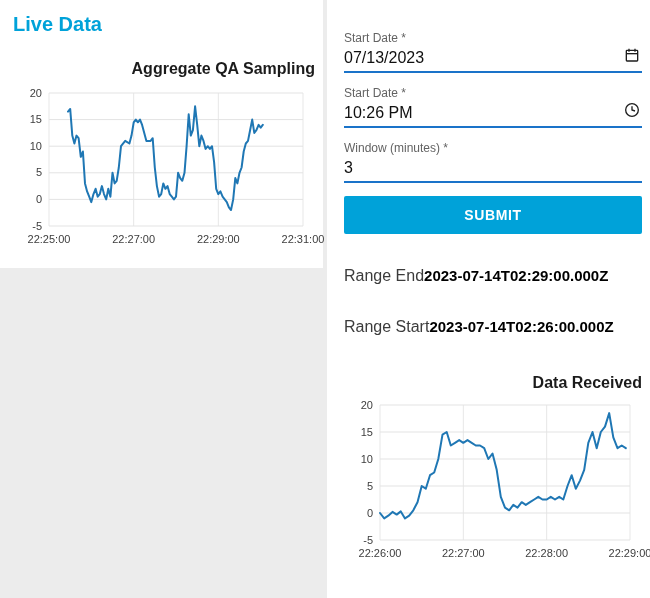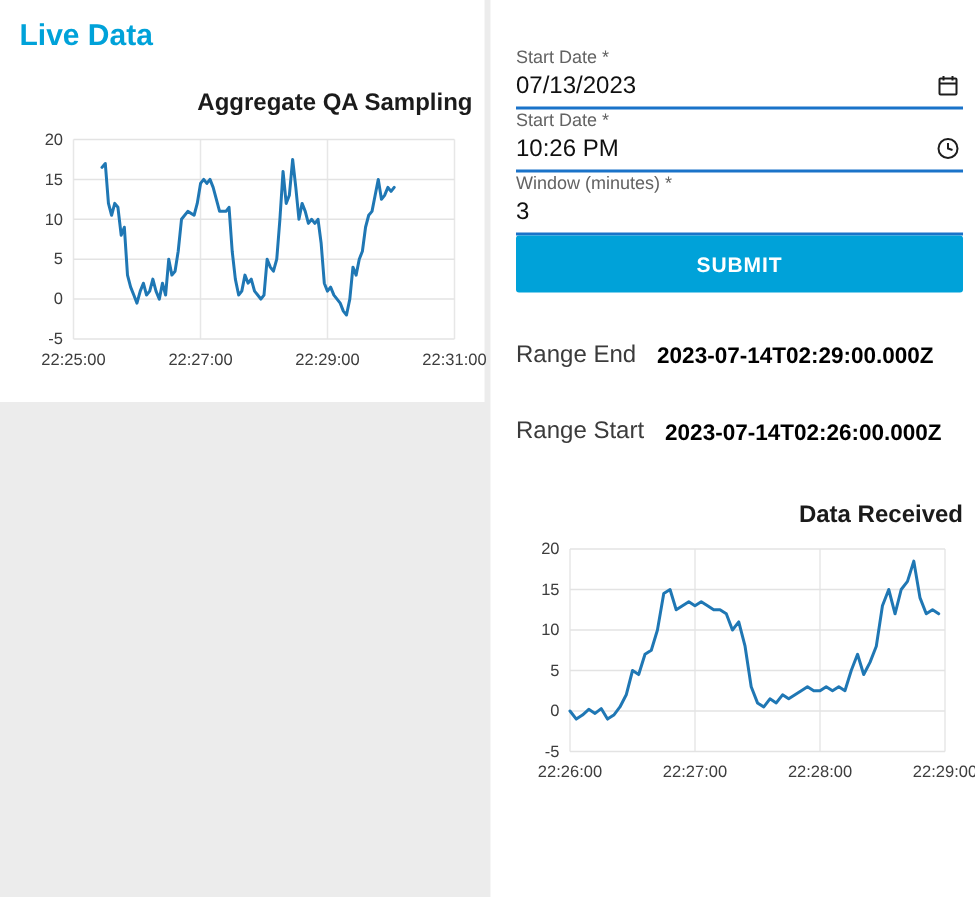--- a/index.html
+++ b/index.html
@@ -7,28 +7,28 @@
   html,body{width:650px;height:598px}
   body{background:#ececec;font-family:"Liberation Sans",sans-serif;color:#212121;overflow:hidden}
   .page{display:flex;width:650px;height:598px;gap:4px}
   .left-col{width:324px;display:flex;flex-direction:column}
   .live-card{background:#fff;height:268px;padding:13px 8px 10px 13px}
   .panel-heading{font-size:20px;font-weight:bold;color:var(--accent)}
   .chart-title{text-align:right;font-size:16px;font-weight:700;color:#1b1b1b}
   .live-card .chart-title{margin:24px 0 8px}
   .right-panel{flex:1;background:#fff;height:598px;padding:13px 17px 8px}
   .fields{margin-top:18px}
-  .field{margin-bottom:0}
+  .field{margin-bottom:13px}
   .f-label{display:block;font-size:12px;color:#636363;margin-bottom:1px}
-  .f-control{display:flex;align-items:center;border-bottom:2px solid var(--underline);padding:0 1px 4px 0}
+  .f-control{display:flex;border-bottom:2px solid var(--underline);padding:0 1px 4px 0}
   .f-input{flex:1;border:0;outline:0;font:16px "Liberation Sans",sans-serif;color:#101010;background:transparent;padding:3px 0 0}
   .f-icon{width:17px;height:17px;color:#1d1d1d;cursor:pointer;flex:0 0 auto;display:flex;align-items:center}
   .f-icon svg{width:16px;height:16px;display:block}
   .submit-btn{display:block;width:100%;background:var(--accent);color:#fff;border:0;border-radius:2px;height:38px;font:700 14px "Liberation Sans",sans-serif;letter-spacing:.6px;cursor:pointer}
-  .range-row{display:flex;align-items:flex-end;gap:14px;margin-top:33px;font-size:16px;white-space:nowrap}
+  .range-row{display:flex;align-items:flex-start;margin-top:33px;font-size:16px;white-space:nowrap}
   .range-label{color:#3b3b3b;font-weight:400}
   .range-value{font-weight:700;color:#000;font-size:15px}
   .hist-chart-title{margin:38px 0 6px}
   .chart-wrap{display:flex;justify-content:center}
   svg{overflow:visible}
 </style>
 </head>
 <body>
 
 <div class="page">

